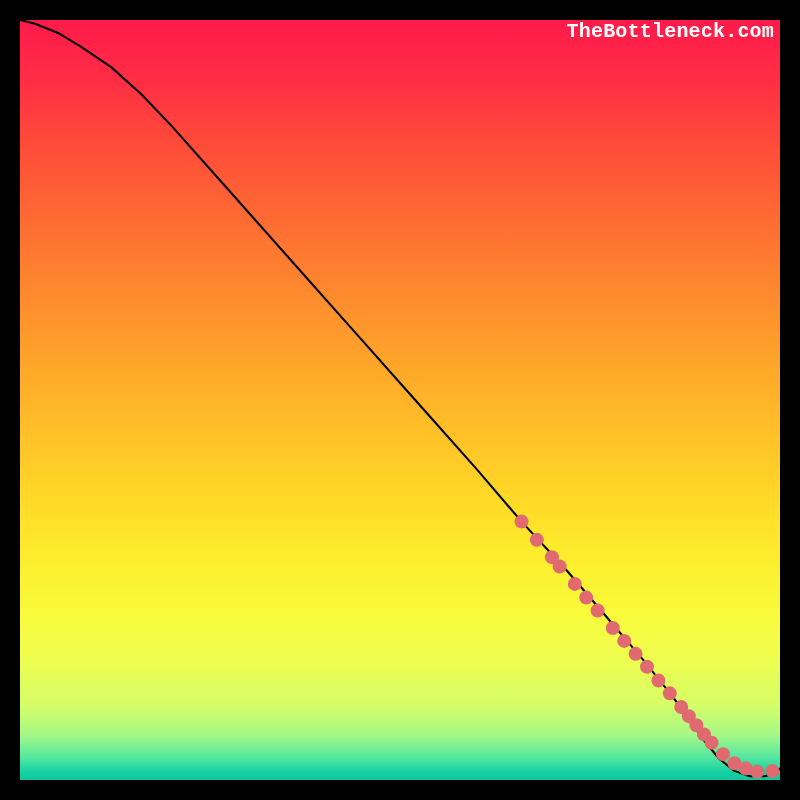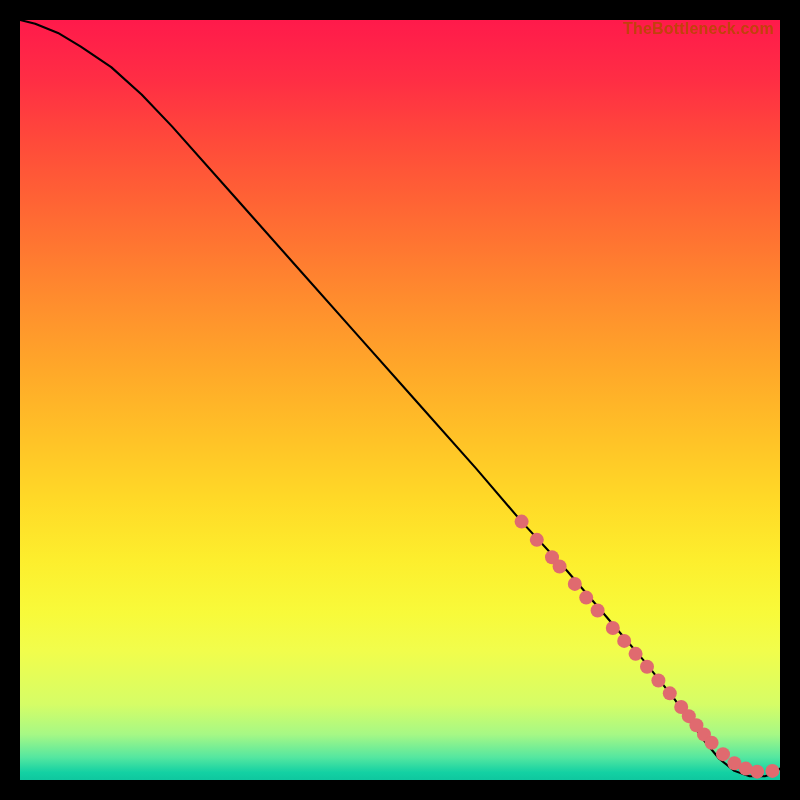--- a/index.html
+++ b/index.html
@@ -46,24 +46,24 @@
     position: absolute;
     left: 0;
     top: 0;
     width: 760px;
     height: 760px;
   }
   .attribution {
     position: absolute;
     top: 0px;
     right: 6px;
-    font-family: Liberation Sans, sans-serif;
-    font-size: 16px;
+    font-family: Liberation Mono, monospace;
+    font-size: 20px;
     font-weight: 600;
-    color: #c2410c;
+    color: #ffffff;
     letter-spacing: 0.2px;
   }
 </style>
 </head>
 <body>
 
 <div class="frame">
   <div class="plot-area"></div>
 
   <svg class="curve-svg" viewBox="0 0 760 760">

